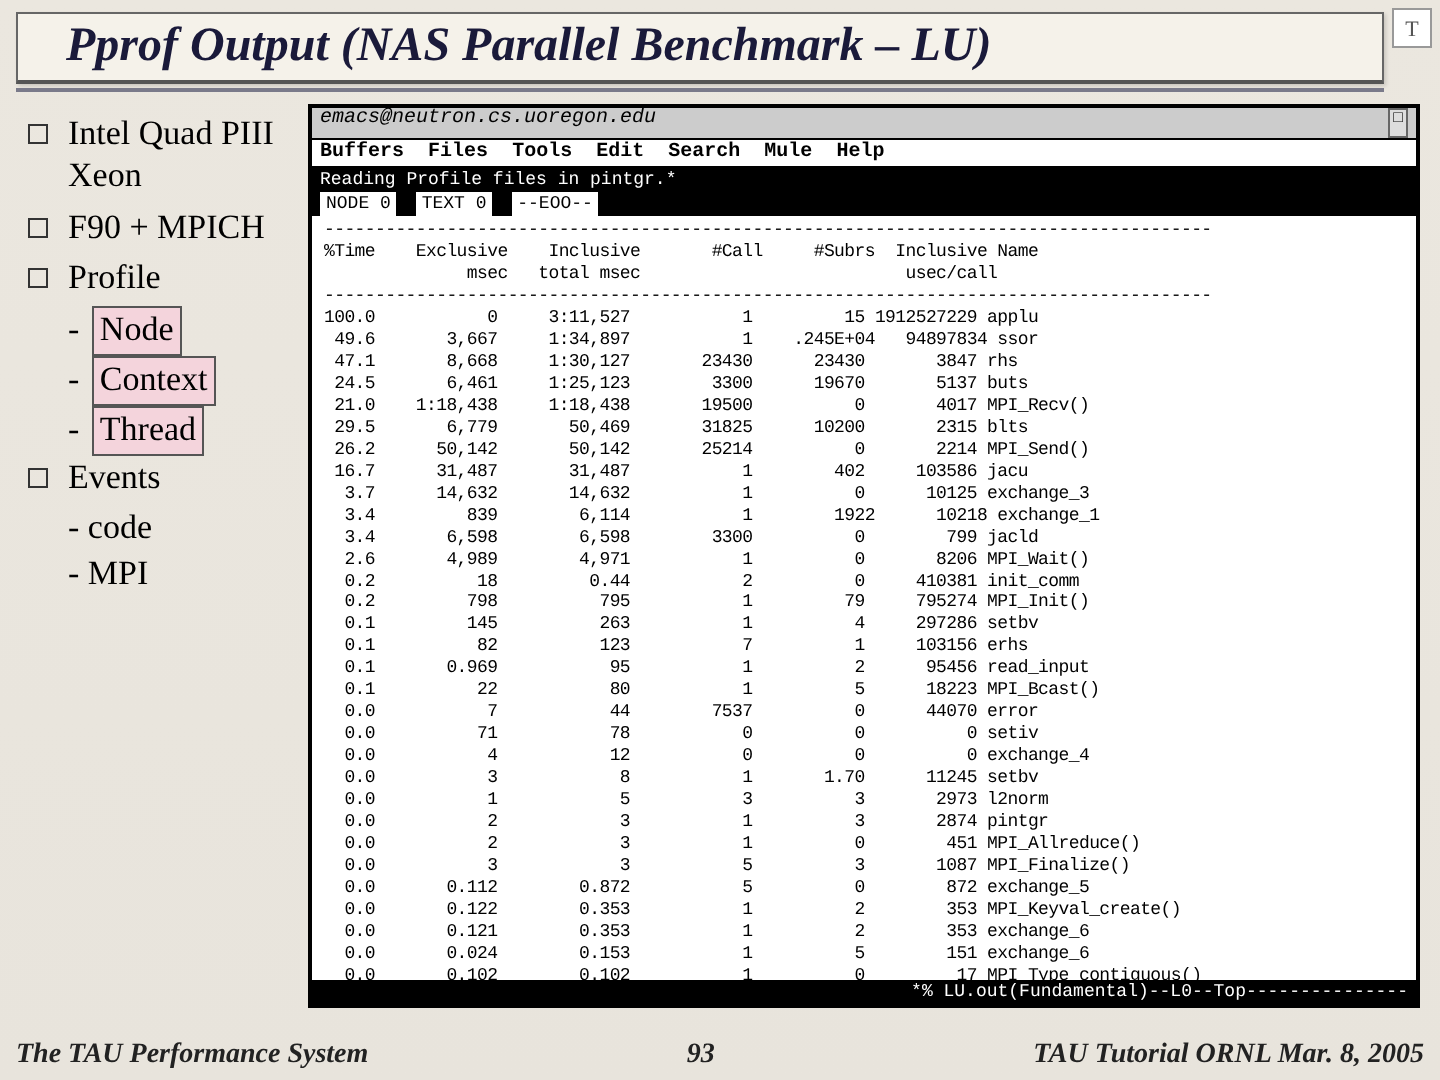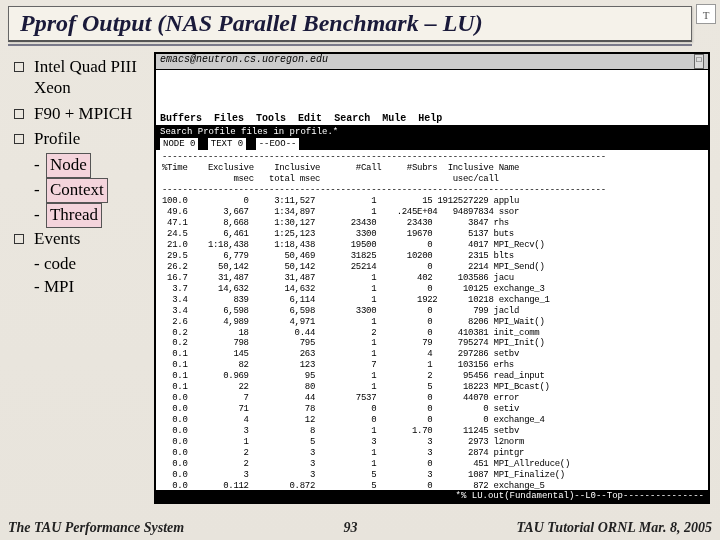--- a/index.html
+++ b/index.html
@@ -28,21 +28,21 @@
     border-top: 1px solid #666;
     border-left: 1px solid #666;
     border-right: 1px solid #666;
     border-bottom: 2px solid #555;
     box-shadow: 1px 1px 2px rgba(0,0,0,0.15);
     display: flex;
     align-items: center;
     padding-left: 8px;
   }
   .title-bar h1 {
-    margin: 3px;
+    margin: 16px;
     font-size: 24px;
     font-style: italic;
     font-weight: bold;
     color: #1a1a3a;
     font-family: "Times New Roman", serif;
   }
   .title-underline {
     position: absolute;
     top: 44px;
     left: 8px;
@@ -126,21 +126,20 @@
     font-size: 8px;
     text-align: center;
     line-height: 9px;
   }
   .term-menubar {
     background: #fff;
     border-bottom: 1px solid #000;
     padding: 1px 4px;
     font-weight: bold;
     font-size: 10px;
-    margin-top: 42px;
   }
   .term-menubar span { margin-right: 6px; }
   .term-status-top {
     background: #000;
     color: #fff;
     padding: 1px 4px;
     font-size: 9px;
   }
   .term-status-top .tag {
     background: #fff;
@@ -226,21 +225,21 @@
     <div class="term-menubar">
       <span>Buffers</span>
       <span>Files</span>
       <span>Tools</span>
       <span>Edit</span>
       <span>Search</span>
       <span>Mule</span>
       <span>Help</span>
     </div>
     <div class="term-status-top">
-      <span>Search Profile files in profile.*</span>
+      <span>Reading Profile files in pintgr.*</span>
     </div>
     <div class="term-status-top">
       <span class="tag">NODE 0</span>
       <span class="tag">TEXT 0</span>
       <span class="tag">--EOO--</span>
     </div>
     <div class="term-body" id="term-body">---------------------------------------------------------------------------------------
 %Time    Exclusive    Inclusive       #Call     #Subrs  Inclusive Name
               msec   total msec                          usec/call
 ---------------------------------------------------------------------------------------

